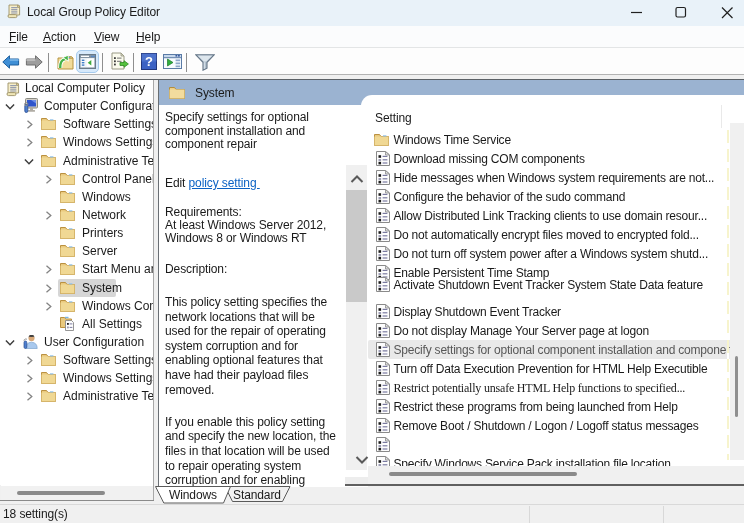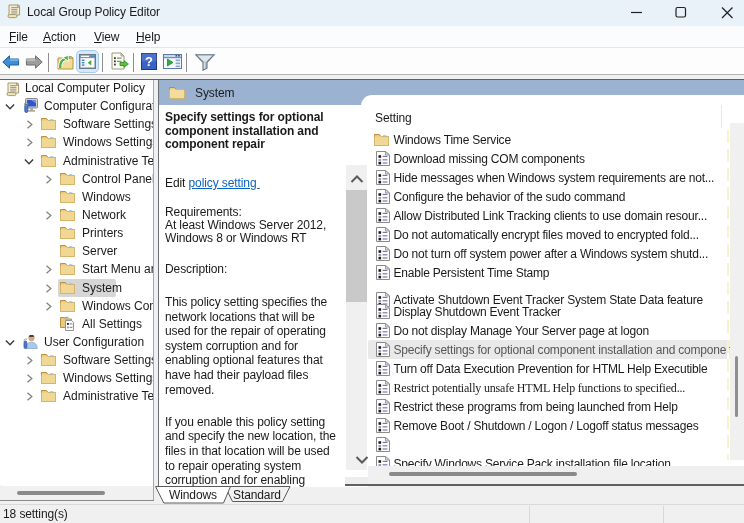--- a/index.html
+++ b/index.html
@@ -135,21 +135,21 @@
   <svg class="abs" style="left:169px;top:85px" width="16" height="14" viewBox="0 0 16 14">
     <path d="M0.5 2.5 L5.5 2.5 L7 4.5 L15.5 4.5 L15.5 13.5 L0.5 13.5 Z" fill="#eecf87" stroke="#b28e3e" stroke-width="1"></path>
     <path d="M0.5 4.5 L15.5 4.5 L15.5 13.5 L0.5 13.5 Z" fill="#f3dc9e"></path>
   </svg>
   <div class="abs txt" style="left:195px;top:86px;">System</div>
 
   <div class="abs" style="left:361px;top:95px;width:383px;height:371px;background:#ffffff;border-top-left-radius:11px;"></div>
 
   <div class="abs" style="left:159px;top:105px;width:209px;height:382px;background:#ffffff;"></div>
 
-  <div class="abs txt" style="left:165px;top:111px;font-weight:bold;line-height:13.5px;">Specify settings for optional
+  <div class="abs txt" style="left:165px;top:111px;font-weight:normal;line-height:13.5px;">Specify settings for optional
 component installation and
 component repair</div>
   <div class="abs txt" style="left:165px;top:176px;">Edit <span style="color:#0b62c4;text-decoration:underline;">policy setting </span></div>
   <div class="abs txt" style="left:165px;top:206px;line-height:13.2px;">Requirements:
 At least Windows Server 2012,
 Windows 8 or Windows RT</div>
   <div class="abs txt" style="left:165px;top:262px;text-align:right;">Description:</div>
   <div class="abs txt" style="left:165px;top:295px;line-height:14.6px;">This policy setting specifies the
 network locations that will be
 used for the repair of operating
@@ -299,21 +299,21 @@
               <rect x="2.5" y="10.8" width="2.6" height="2.6" fill="#1c1c1c"></rect>
               <g stroke="#7a7aa0" stroke-width="1.2">
                 <line x1="6.6" y1="5.4" x2="11.4" y2="5.4"></line>
                 <line x1="6.6" y1="8.8" x2="11.4" y2="8.8"></line>
                 <line x1="6.6" y1="12" x2="11.4" y2="12"></line>
               </g>
             </svg>
             <span class="txt" style="position:absolute;left:19.5px;top:3px;letter-spacing:-0.2px;">Enable Persistent Time Stamp</span>
           </div>
         </div>
-        <div class="abs" style="left:368px;top:290px;width:376px;height:19px;overflow:hidden;">
+        <div class="abs" style="left:368px;top:275px;width:376px;height:19px;overflow:hidden;">
           <div style="position:absolute;left:6px;top:0;width:370px;height:19px;">
             <svg width="14" height="15" viewBox="0 0 14 15" style="position:absolute;left:1.5px;top:2px">
               <path d="M0.5 0.5 L9.5 0.5 L13.5 4 L13.5 14.5 L0.5 14.5 Z" fill="#fdfdfd" stroke="#8a8a8a" stroke-width="1"></path>
               <path d="M9.5 0.5 L13.5 4 L9.5 4 Z" fill="#e0e0e0" stroke="#8a8a8a" stroke-width="0.8"></path>
               <rect x="2.5" y="4.2" width="2.6" height="2.6" fill="#1c1c1c"></rect>
               <rect x="2.5" y="8" width="2.6" height="2" fill="#9a9ab2"></rect>
               <rect x="2.5" y="10.8" width="2.6" height="2.6" fill="#1c1c1c"></rect>
               <g stroke="#7a7aa0" stroke-width="1.2">
                 <line x1="6.6" y1="5.4" x2="11.4" y2="5.4"></line>
                 <line x1="6.6" y1="8.8" x2="11.4" y2="8.8"></line>

